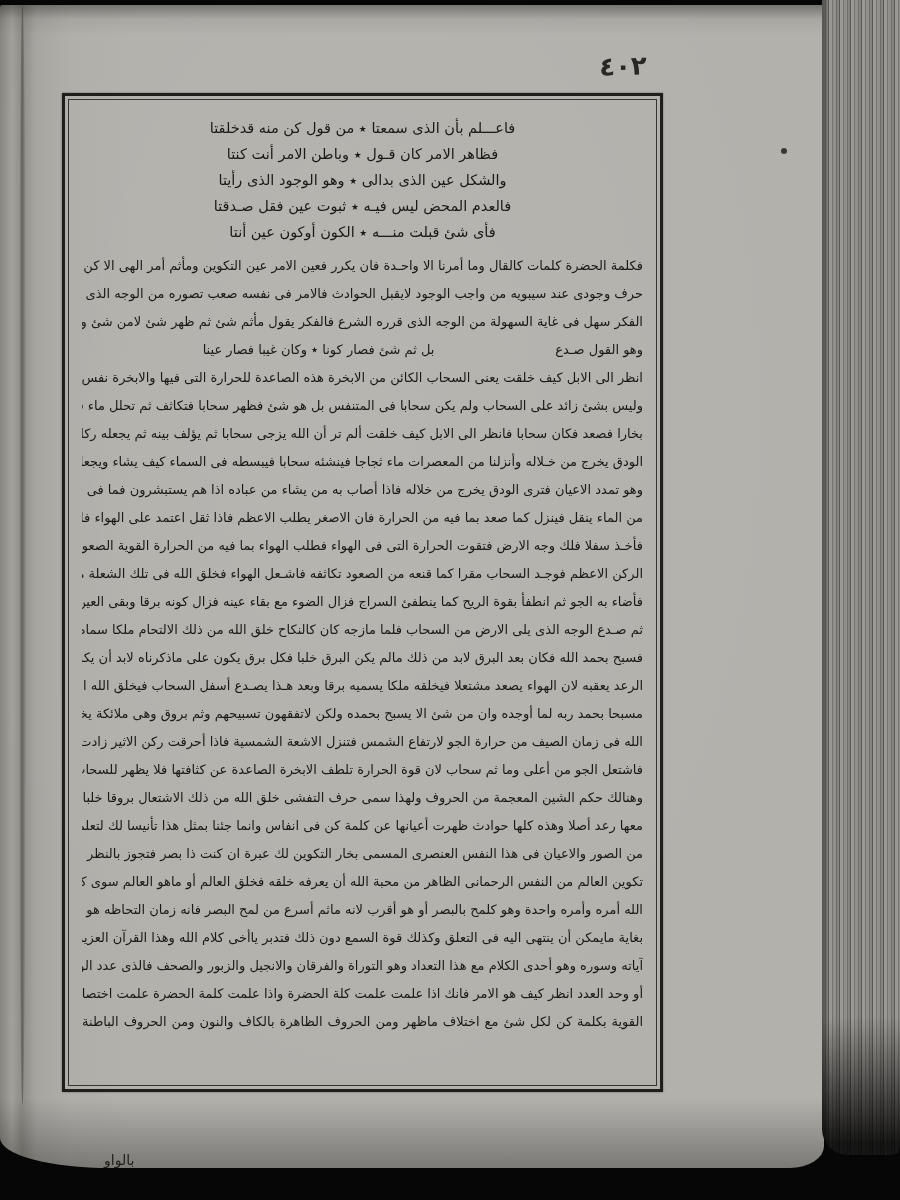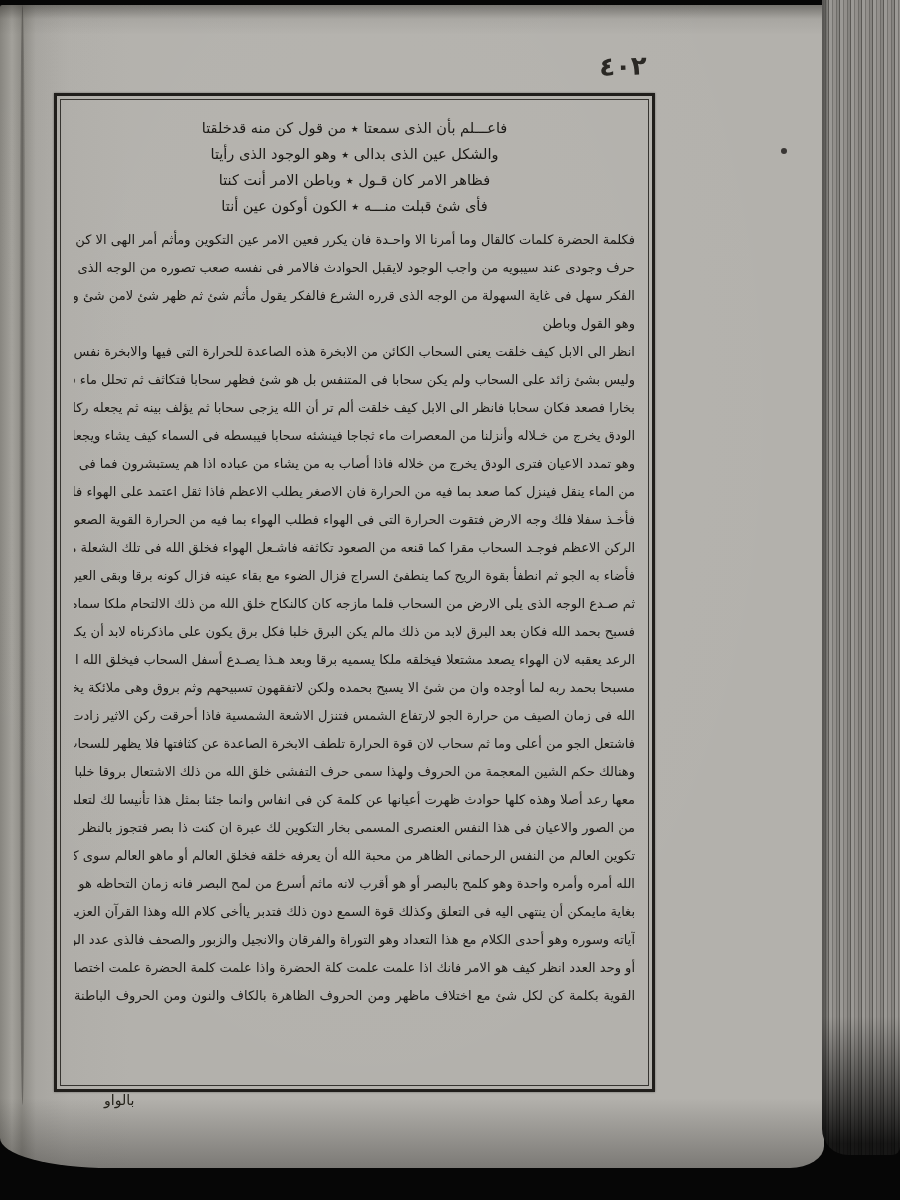--- a/index.html
+++ b/index.html
@@ -34,21 +34,21 @@
       linear-gradient(180deg, rgba(0,0,0,0) 88%, rgba(0,0,0,0.85) 99%),
       linear-gradient(90deg, rgba(20,20,18,0.45) 0 2px, rgba(0,0,0,0) 6px),
       repeating-linear-gradient(90deg,
         #928f8b 0 3px, #6e6c68 3px 4px, #868480 4px 6px,
         #5a5854 6px 7px, #9b9995 7px 10px, #767470 10px 11px);
     border-radius:0 0 8px 26px;
   }
 
   
   .frame {
-    position:absolute; left:54px; top:88px; width:601px; height:999px;
+    position:absolute; left:62px; top:88px; width:601px; height:999px;
     border:3px solid #201e1b;
     box-shadow:0 0 2px rgba(0,0,0,0.4);
   }
   .frame-inner {
     position:absolute; inset:3px; border:1px solid #363430;
   }
   .frame-content {
     position:absolute; inset:0; padding:9px 13px 0 13px;
     direction:rtl; color:#1b1915;
   }
@@ -70,21 +70,21 @@
   .verse-intro { flex:0 0 auto; }
   .verse-center { flex:1 1 auto; text-align:center; white-space:nowrap; overflow:hidden; }
 
   
   .page-number {
     position:absolute; left:588px; top:46px; width:70px;
     font-size:26px; font-weight:bold; color:#2a2824; text-align:center;
     transform:rotate(-2deg);
   }
   .catchword {
-    position:absolute; left:104px; top:1087px;
+    position:absolute; left:104px; top:1147px;
     font-size:14px; color:#232119; direction:rtl;
   }
   .speck {
     position:absolute; left:781px; top:143px; width:6px; height:6px;
     border-radius:50%; background:#23211e; opacity:0.85;
   }
 </style>
 </head>
 <body>
 
@@ -95,33 +95,35 @@
 
     <div class="page-number">٤٠٢</div>
     <div class="speck"></div>
 
     <div class="frame">
       <div class="frame-inner">
         <div class="frame-content">
 
           <div class="poem">
               <div class="poem-line">فاعـــلم بأن الذى سمعتا ٭ من قول كن منه قدخلقتا</div>
+              <div class="poem-line">فظاهر الامر كان قـول ٭ وباطن الامر أنت كنتا</div>
               <div class="poem-line">والشكل عين الذى بدالى ٭ وهو الوجود الذى رأيتا</div>
-              <div class="poem-line">فظاهر الامر كان قـول ٭ وباطن الامر أنت كنتا</div>
+              <div class="poem-line">فالعدم المحض ليس فيـه ٭ ثبوت عين فقل صـدقتا</div>
               <div class="poem-line">فأى شئ قبلت منـــه ٭ الكون أوكون عين أنتا</div>
             </div>
 
           <div class="prose">
               <div class="prose-line">فكلمة الحضرة كلمات كالقال وما أمرنا الا واحـدة فان يكرر فعين الامر عين التكوين ومأثم أمر الهى الا كن وكن</div>
               <div class="prose-line">حرف وجودى عند سيبويه من واجب الوجود لايقبل الحوادث فالامر فى نفسه صعب تصوره من الوجه الذى يطلبه</div>
               <div class="prose-line">الفكر سهل فى غاية السهولة من الوجه الذى قرره الشرع فالفكر يقول مأثم شئ ثم ظهر شئ لامن شئ والشرع يقول</div>
             </div>
 
           <div class="verse-row">
-            <span class="verse-intro">وهو القول وباطن</span>
+            <span class="verse-intro">وهو القول صـدع</span>
+            <span class="verse-center">بل ثم شئ فصار كونا ٭ وكان غيبا فصار عينا</span>
           </div>
 
           <div class="prose">
               <div class="prose-line">انظر الى الابل كيف خلقت يعنى السحاب الكائن من الابخرة هذه الصاعدة للحرارة التى فيها والابخرة نفس عنصرى</div>
               <div class="prose-line">وليس بشئ زائد على السحاب ولم يكن سحابا فى المتنفس بل هو شئ فظهر سحابا فتكاثف ثم تحلل ماء فنزل فتكون</div>
               <div class="prose-line">بخارا فصعد فكان سحابا فانظر الى الابل كيف خلقت ألم تر أن الله يزجى سحابا ثم يؤلف بينه ثم يجعله ركاما فترى</div>
               <div class="prose-line">الودق يخرج من خـلاله وأنزلنا من المعصرات ماء ثجاجا فينشئه سحابا فيبسطه فى السماء كيف يشاء ويجعله كسفا</div>
               <div class="prose-line">وهو تمدد الاعيان فترى الودق يخرج من خلاله فاذا أصاب به من يشاء من عباده اذا هم يستبشرون فما فى السحاب</div>
               <div class="prose-line">من الماء ينقل فينزل كما صعد بما فيه من الحرارة فان الاصغر يطلب الاعظم فاذا ثقل اعتمد على الهواء فانضغط الهواء</div>
               <div class="prose-line">فأخـذ سفلا فلك وجه الارض فتقوت الحرارة التى فى الهواء فطلب الهواء بما فيه من الحرارة القوية الصعود يطلب</div>

